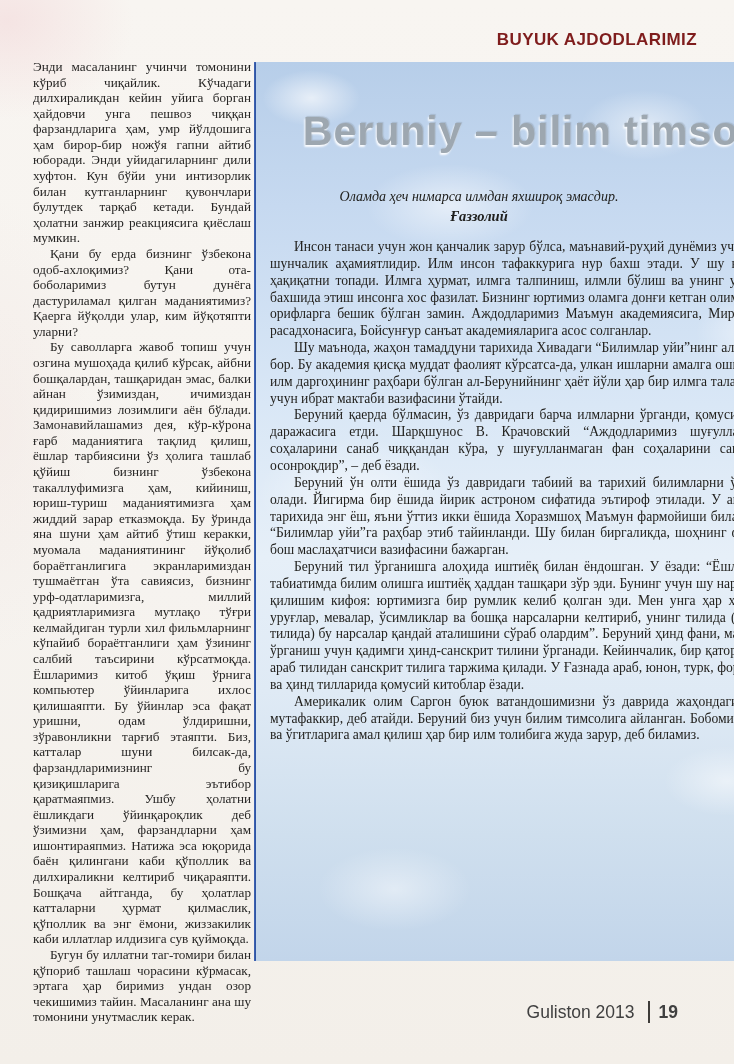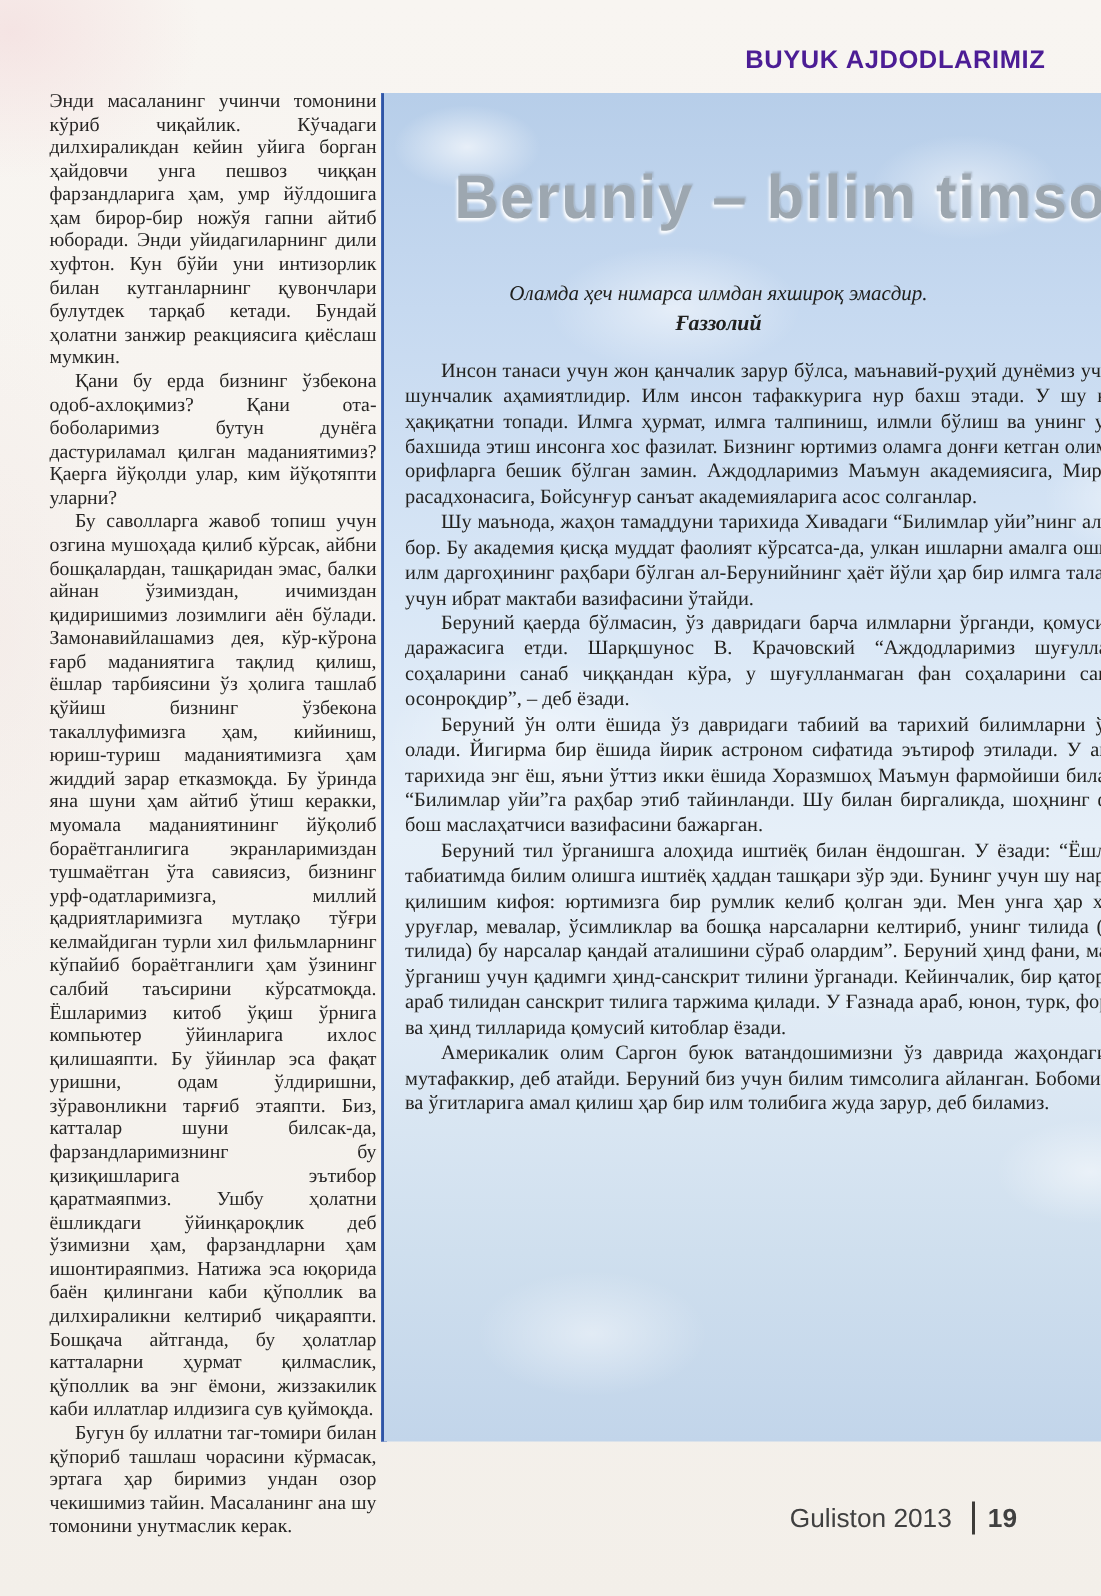--- a/index.html
+++ b/index.html
@@ -8,21 +8,21 @@
     font-family:"Liberation Serif", serif;
     background:
       radial-gradient(180px 140px at 1% 2%, rgba(242,214,216,.55), rgba(242,214,216,0) 70%),
       radial-gradient(120px 300px at 0% 40%, rgba(240,225,222,.35), rgba(240,225,222,0) 75%),
       linear-gradient(180deg,#f8f5f1 0%,#f6f3ef 55%,#f3efe9 100%);
   }
   .rubric{
     position:absolute;top:30px;right:37px;
     font-family:"Liberation Sans", sans-serif;
     font-weight:bold;font-size:17px;letter-spacing:.4px;
-    color:#4c1d95;
+    color:#7f1d1d;
   }
   
   .left-col{
     position:absolute;left:33px;top:59px;width:218px;
     font-size:13.2px;line-height:1.18;text-align:justify;color:#262524;
   }
   .left-col p{margin:0;text-indent:17px;}
   .left-col p:first-child{text-indent:0;}
   
   .divider{

